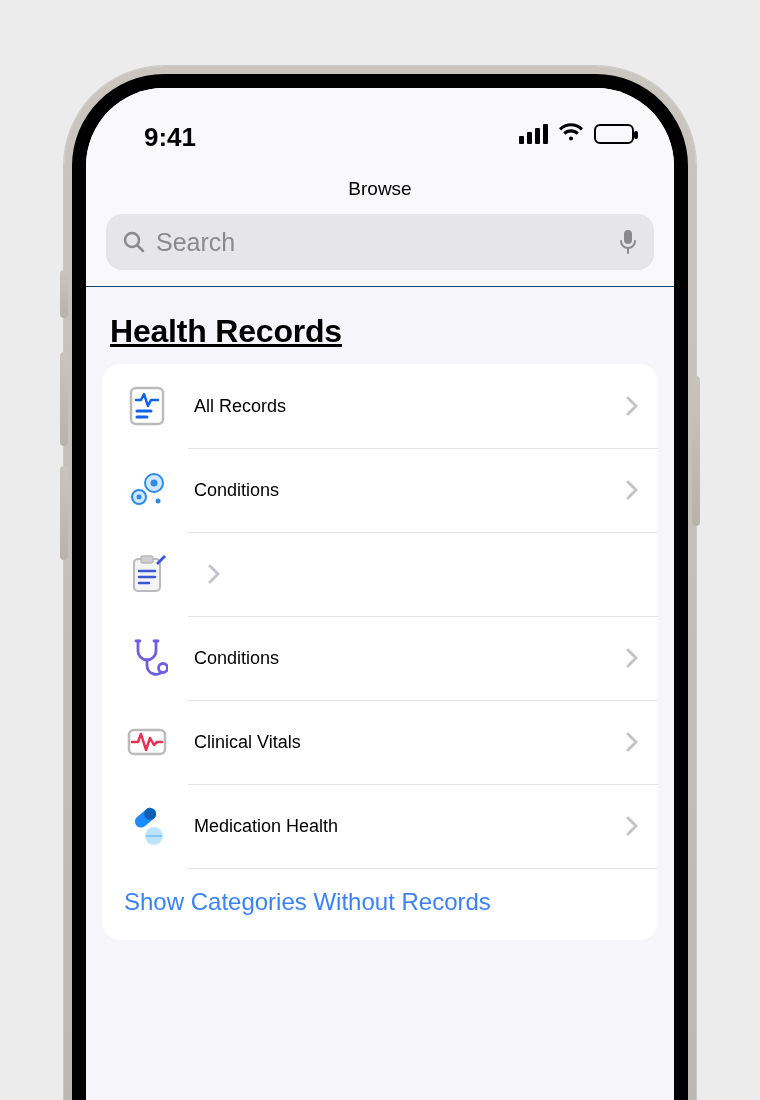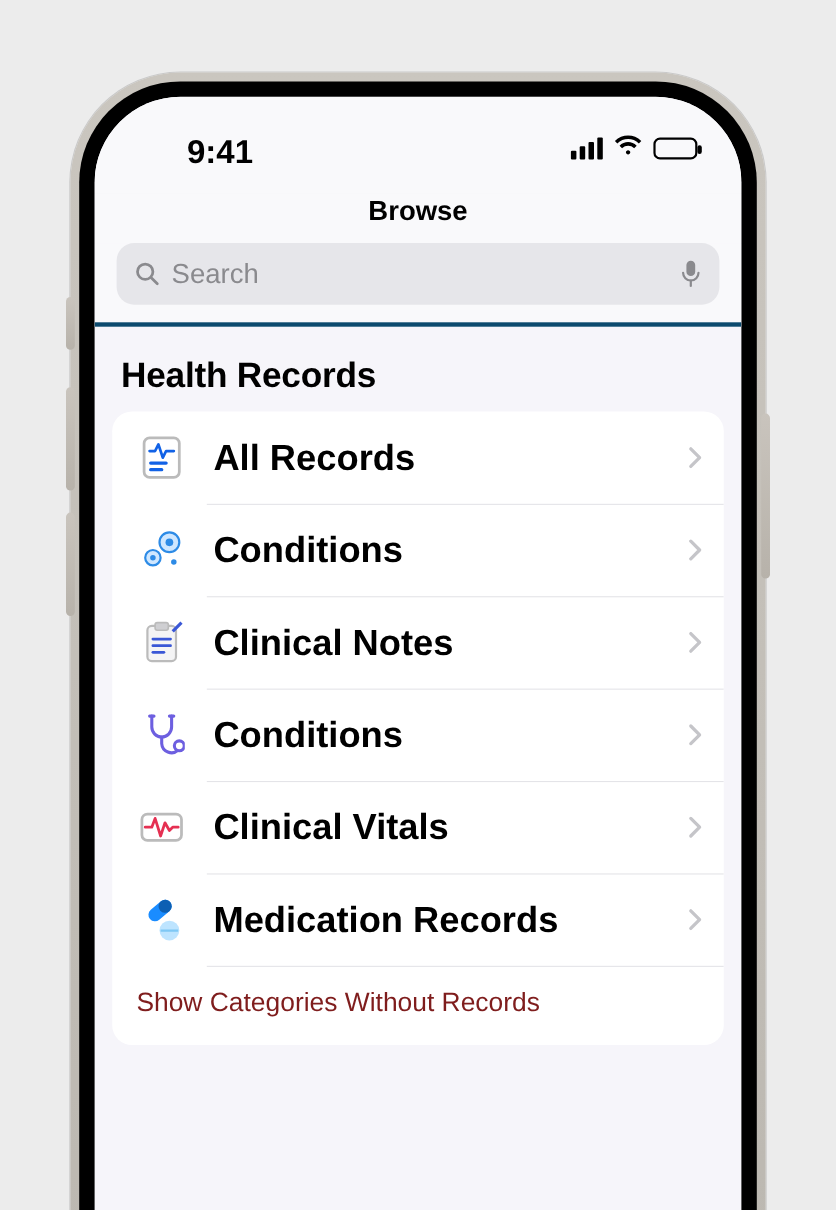--- a/index.html
+++ b/index.html
@@ -73,23 +73,22 @@
   
   .statusbar {
     height: 88px;
     position: relative;
     background: #f9f9fb;
   }
   .time {
     position: absolute;
     left: 58px;
     top: 34px;
-    font-size: 30px;
+    font-size: 26px;
     font-weight: 600;
-    margin-left: 26px;
   }
   .status-icons {
     position: absolute;
     right: 40px;
     top: 34px;
     display: flex;
     align-items: center;
     gap: 10px;
   }
   
@@ -119,29 +118,29 @@
     background:#000; border-radius:2px;
   }
 
   
   .navbar {
     background: #f9f9fb;
     text-align: center;
     padding: 2px 0 14px 0;
   }
   .navtitle {
-    font-size: 25px;
-    font-weight: 700;
+    font-size: 19px;
+    font-weight: 400;
   }
 
   
   .searchwrap {
     background: #f9f9fb;
     padding: 0 20px 16px 20px;
-    border-bottom: 4px solid #0c4a6e;
+    border-bottom: 1px solid #0c4a6e;
   }
   .search {
     background: #e6e6ea;
     border-radius: 16px;
     height: 56px;
     display: flex;
     align-items: center;
     padding: 0 16px;
     gap: 10px;
     color: #8a8a8e;
@@ -150,20 +149,21 @@
   .search .ph { flex:1; }
   .search svg { flex-shrink:0; }
 
   
   .section-title {
     font-size: 32px;
     font-weight: 700;
     padding: 26px 24px 14px 24px;
     color: #000;
     letter-spacing: -0.2px;
+    text-decoration: underline;
   }
 
   
   .card {
     background: #fff;
     margin: 0 16px 20px 16px;
     border-radius: 18px;
     overflow: hidden;
   }
   .row {
@@ -183,36 +183,36 @@
   .iconbox {
     width: 46px;
     height: 46px;
     margin-right: 24px;
     display:flex;
     align-items:center;
     justify-content:center;
   }
   .rowlabel {
     flex: 1;
-    font-size: 33px;
-    font-weight: 700;
+    font-size: 18px;
+    font-weight: 400;
     color: #000;
   }
   .chev {
     width: 40px;
     color: #c5c5c9;
     display:flex;
     align-items:center;
     justify-content:center;
     margin-right:6px;
   }
 
   .show-link {
     display:block;
-    color: #7f1d1d;
+    color: #3b82f6;
     font-size: 24px;
     padding: 20px 22px 24px 22px;
     position: relative;
   }
   .show-link::before {
     content:"";
     position:absolute;
     left: 86px; right:0; top:0;
     height:1px;
     background:#e4e4e8;
@@ -312,21 +312,20 @@
           <div class="iconbox">
             <svg width="42" height="42" viewBox="0 0 42 42">
               <rect x="8" y="6" width="26" height="32" rx="4" fill="#f4f4f5" stroke="#bbb" stroke-width="2"></rect>
               <rect x="15" y="3" width="12" height="7" rx="2" fill="#cfcfd2" stroke="#bbb" stroke-width="1.5"></rect>
               <line x1="13" y1="18" x2="29" y2="18" stroke="#3a57d6" stroke-width="2.5" stroke-linecap="round"></line>
               <line x1="13" y1="24" x2="29" y2="24" stroke="#3a57d6" stroke-width="2.5" stroke-linecap="round"></line>
               <line x1="13" y1="30" x2="23" y2="30" stroke="#3a57d6" stroke-width="2.5" stroke-linecap="round"></line>
               <path d="M30 10 L38 2 L40 4 L32 12 Z" fill="#3a57d6"></path>
             </svg>
           </div>
-          <div class="rowlabel">Clinical Notes</div>
           <div class="chev">
               <svg width="12" height="20" viewBox="0 0 12 20">
                 <polyline points="2,2 10,10 2,18" fill="none" stroke="currentColor" stroke-width="3" stroke-linecap="round" stroke-linejoin="round"></polyline>
               </svg>
             </div>
         </div>
 
         <div class="row">
           <div class="iconbox">
             <svg width="42" height="42" viewBox="0 0 42 42">
@@ -365,21 +364,21 @@
           <div class="iconbox">
             <svg width="42" height="42" viewBox="0 0 42 42">
               <g transform="rotate(-40 18 14)">
                 <rect x="8" y="8" width="24" height="12" rx="6" fill="#1a8cff"></rect>
                 <rect x="20" y="8" width="12" height="12" rx="6" fill="#0d5fb3"></rect>
               </g>
               <circle cx="28" cy="31" r="9" fill="#bde4ff"></circle>
               <line x1="20" y1="31" x2="36" y2="31" stroke="#7fc8f5" stroke-width="2"></line>
             </svg>
           </div>
-          <div class="rowlabel">Medication Records</div>
+          <div class="rowlabel">Medication Health</div>
           <div class="chev">
               <svg width="12" height="20" viewBox="0 0 12 20">
                 <polyline points="2,2 10,10 2,18" fill="none" stroke="currentColor" stroke-width="3" stroke-linecap="round" stroke-linejoin="round"></polyline>
               </svg>
             </div>
         </div>
 
         <a class="show-link">Show Categories Without Records</a>
       </div>
 

